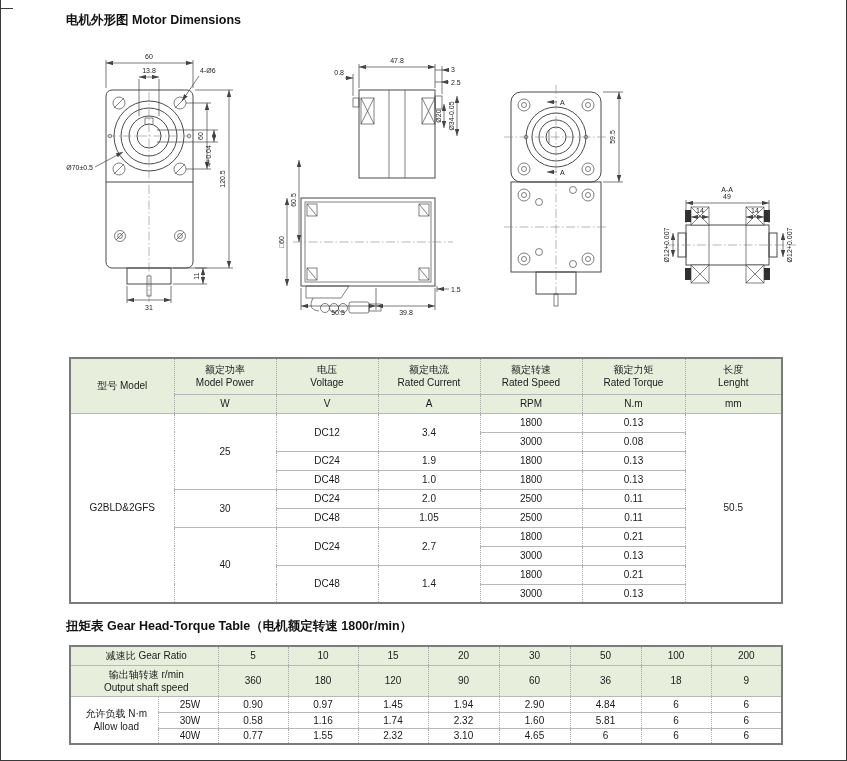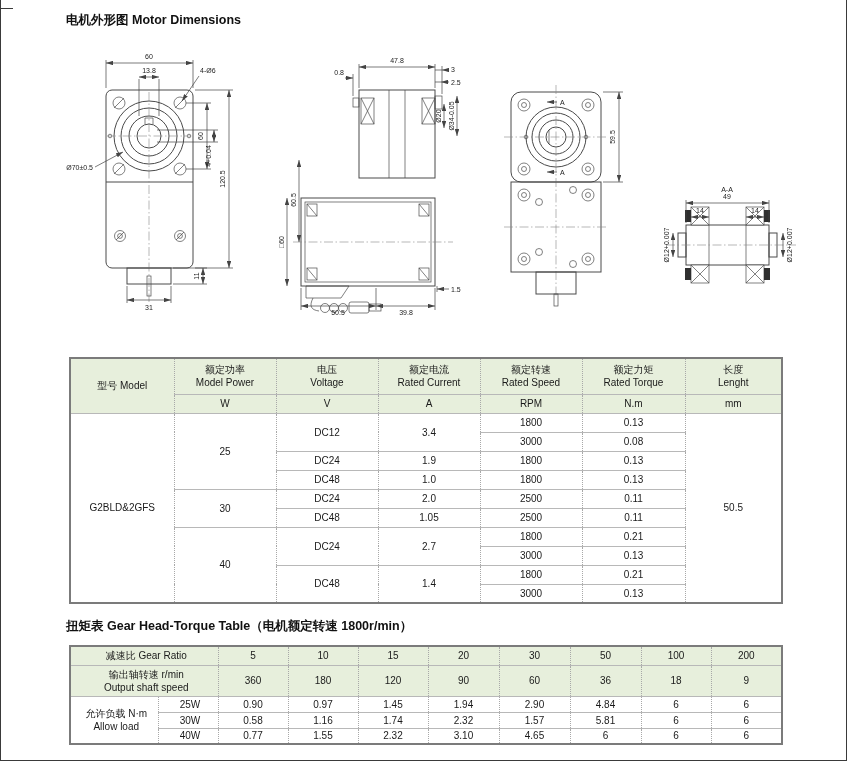--- a/index.html
+++ b/index.html
@@ -463,21 +463,21 @@
         <td>4.84</td>
         <td>6</td>
         <td>6</td>
       </tr>
       <tr class="rl">
         <td class="lbl">30W</td>
         <td>0.58</td>
         <td>1.16</td>
         <td>1.74</td>
         <td>2.32</td>
-        <td>1.57</td>
+        <td>1.60</td>
         <td>5.81</td>
         <td>6</td>
         <td>6</td>
       </tr>
       <tr class="rl">
         <td class="lbl">40W</td>
         <td>0.77</td>
         <td>1.55</td>
         <td>2.32</td>
         <td>3.10</td>

